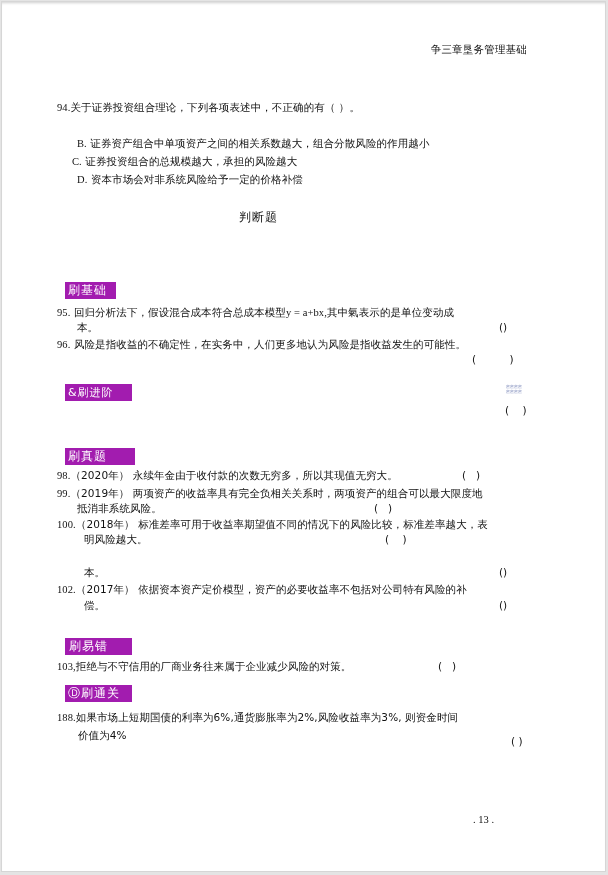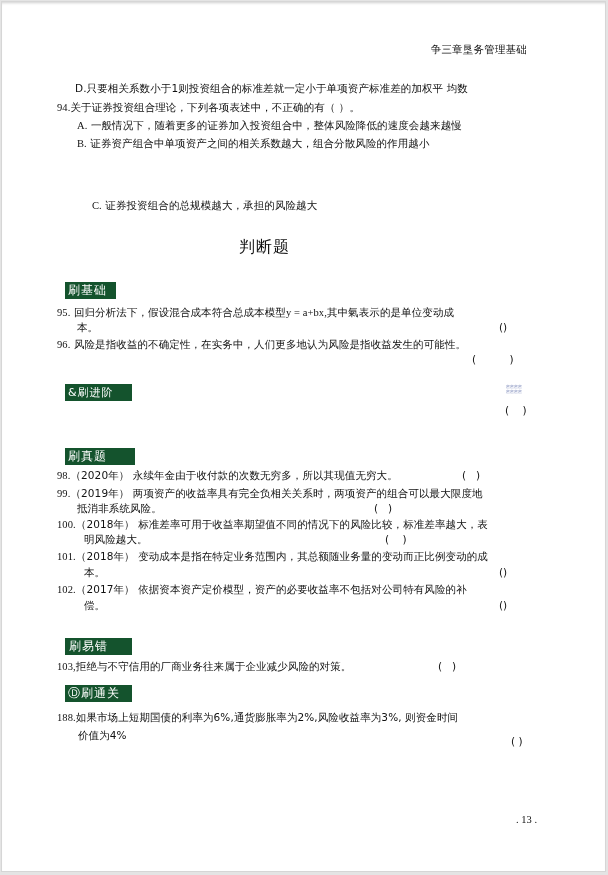--- a/index.html
+++ b/index.html
@@ -10,49 +10,48 @@
   .page {
     position: absolute; left: 1px; top: 1px; width: 605px; height: 871px;
     background: #ffffff; border: 1px solid #d6d6d6; box-sizing: border-box;
     box-shadow: inset 0 3px 3px -2px #cfcfcf;
   }
   .abs { position: absolute; white-space: nowrap; }
   .hdr { font-size: 10.5px; right: 78px; top: 41px; letter-spacing: 0.2px; }
   .t { font-size: 10.5px; letter-spacing: 0.1px; }
   .num { font-family: "Liberation Serif", serif; }
   .label {
-    position: absolute; background: #14532d; color: #ffffff; font-size: 12px;
+    position: absolute; background: #a21caf; color: #ffffff; font-size: 12px;
     height: 17px; line-height: 17px; padding-left: 3px; box-sizing: border-box; letter-spacing: 1px;
   }
-  .h2 { font-size: 16px; letter-spacing: 1px; margin-top: 28px; }
+  .h2 { font-size: 12px; letter-spacing: 1px; }
   .paren { font-size: 10.5px; }
   .math { font-family: "Liberation Serif", serif; }
   .stamp { font-size: 4px; color: #8a95c0; line-height: 5px; }
   .pn { font-family: "Liberation Serif", serif; font-size: 10.5px; }
 </style>
 </head>
 <body>
 
 <div class="page">
 
   <div class="abs hdr">争三章垦务管理基础</div>
 
-  <div class="abs t" style="left:73px; top:80px;">D.只要相关系数小于1则投资组合的标准差就一定小于单项资产标准差的加权平  均数</div>
 
   <div class="abs t" style="left:55px; top:99px;">
     <span class="num">94.</span><span>关于证券投资组合理论，下列各项表述中，不正确的有（   ）。</span>
   </div>
-  <div class="abs t" style="left:75px; top:117px;">
-    <span class="num">A.</span> <span>一般情况下，随着更多的证券加入投资组合中，整体风险降低的速度会越来越慢</span>
-  </div>
   <div class="abs t" style="left:75px; top:135px;">
     <span class="num">B.</span> <span>证券资产组合中单项资产之间的相关系数越大，组合分散风险的作用越小</span>
   </div>
-  <div class="abs t" style="left:90px; top:153px;margin-top:44px;">
+  <div class="abs t" style="left:70px; top:153px;">
     <span class="num">C.</span> <span>证券投资组合的总规模越大，承担的风险越大</span>
+  </div>
+  <div class="abs t" style="left:75px; top:171px;">
+    <span class="num">D.</span> <span>资本市场会对非系统风险给予一定的价格补偿</span>
   </div>
 
   <div class="abs h2" style="left:237px; top:207px;">判断题</div>
 
   <div class="label" style="left:63px; top:280px; width:51px;">刷基础</div>
   <div class="abs t" style="left:55px; top:304px;">
     <span class="num">95.</span> <span>回归分析法下，假设混合成本符合总成本模型</span><span class="math">y = a+bx,</span><span>其中氣表示的是单位变动成</span>
   </div>
   <div class="abs t" style="left:75px; top:319px;">本。</div>
   <div class="abs paren" style="left:497px; top:319px;">()</div>
@@ -79,23 +78,20 @@
   </div>
   <div class="abs t" style="left:75px; top:500px;">抵消非系统风险。</div>
   <div class="abs paren" style="left:372px; top:500px; white-space:pre;">(   )</div>
 
   <div class="abs t" style="left:55px; top:516px;">
     <span class="num">100.</span><span>（2018年）</span> <span>标准差率可用于收益率期望值不同的情况下的风险比较，标准差率越大，表</span>
   </div>
   <div class="abs t" style="left:82px; top:531px;">明风险越大。</div>
   <div class="abs paren" style="left:383px; top:531px; white-space:pre;">(    )</div>
 
-  <div class="abs t" style="left:55px; top:548px;">
-    <span class="num">101.</span><span>（2018年）</span> <span>变动成本是指在特定业务范围内，其总额随业务量的变动而正比例变动的成</span>
-  </div>
   <div class="abs t" style="left:82px; top:564px;">本。</div>
   <div class="abs paren" style="left:497px; top:564px;">()</div>
 
   <div class="abs t" style="left:55px; top:581px;">
     <span class="num">102.</span><span>（2017年）</span> <span>依据资本资产定价模型，资产的必要收益率不包括对公司特有风险的补</span>
   </div>
   <div class="abs t" style="left:82px; top:597px;">偿。</div>
   <div class="abs paren" style="left:497px; top:597px;">()</div>
 
   <div class="label" style="left:63px; top:636px; width:67px; padding-left:4px;">刷易错</div>
@@ -104,14 +100,14 @@
   </div>
   <div class="abs paren" style="left:436px; top:658px; white-space:pre;">(   )</div>
 
   <div class="label" style="left:63px; top:683px; width:67px;">Ⓓ刷通关</div>
   <div class="abs t" style="left:55px; top:709px;">
     <span class="num">188.</span><span>如果市场上短期国债的利率为6%,通货膨胀率为2%,风险收益率为3%, 则资金时间</span>
   </div>
   <div class="abs t" style="left:76px; top:727px;">价值为4%</div>
   <div class="abs paren" style="left:509px; top:733px;">( )</div>
 
-  <div class="abs pn" style="left:514px; top:812px;text-align:center;">. 13 .</div>
+  <div class="abs pn" style="left:471px; top:812px;text-align:center;">. 13 .</div>
 </div>
 
 </body></html>

